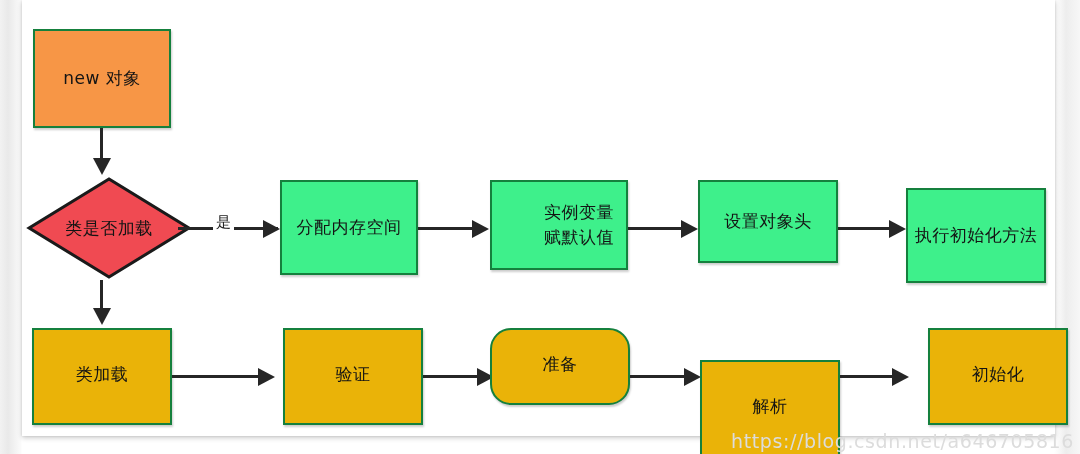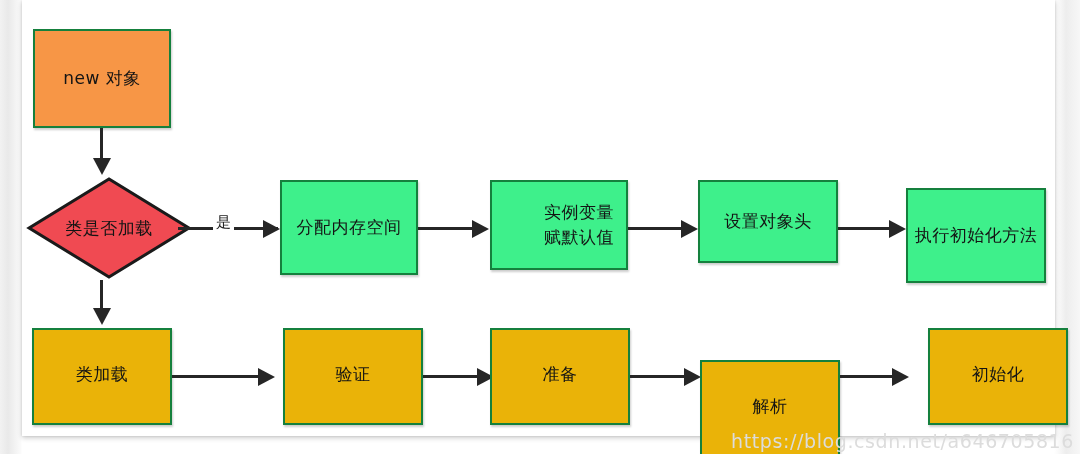--- a/index.html
+++ b/index.html
@@ -189,21 +189,21 @@
     <div class="conn-h" style="left:150px; top:375px; width:87px;"></div>
     <div class="arrow-r" style="left:236px; top:368px;"></div>
 
     <div class="node yellow" style="left:261px; top:328px; width:140px; height:97px;">
       <span>验证</span>
     </div>
 
     <div class="conn-h" style="left:401px; top:375px; width:56px;"></div>
     <div class="arrow-r" style="left:455px; top:368px;"></div>
 
-    <div class="node yellow" style="left:468px; top:328px; width:140px; height:97px;">
+    <div class="node yellow" style="left:468px; top:328px; width:140px; height:77px;border-radius:21px;">
       <span>准备</span>
     </div>
 
     <div class="conn-h" style="left:608px; top:375px; width:56px;"></div>
     <div class="arrow-r" style="left:662px; top:368px;"></div>
 
     <div class="node yellow" style="left:678px; top:328px; width:140px; height:97px;margin-top:32px;">
       <span>解析</span>
     </div>
 

